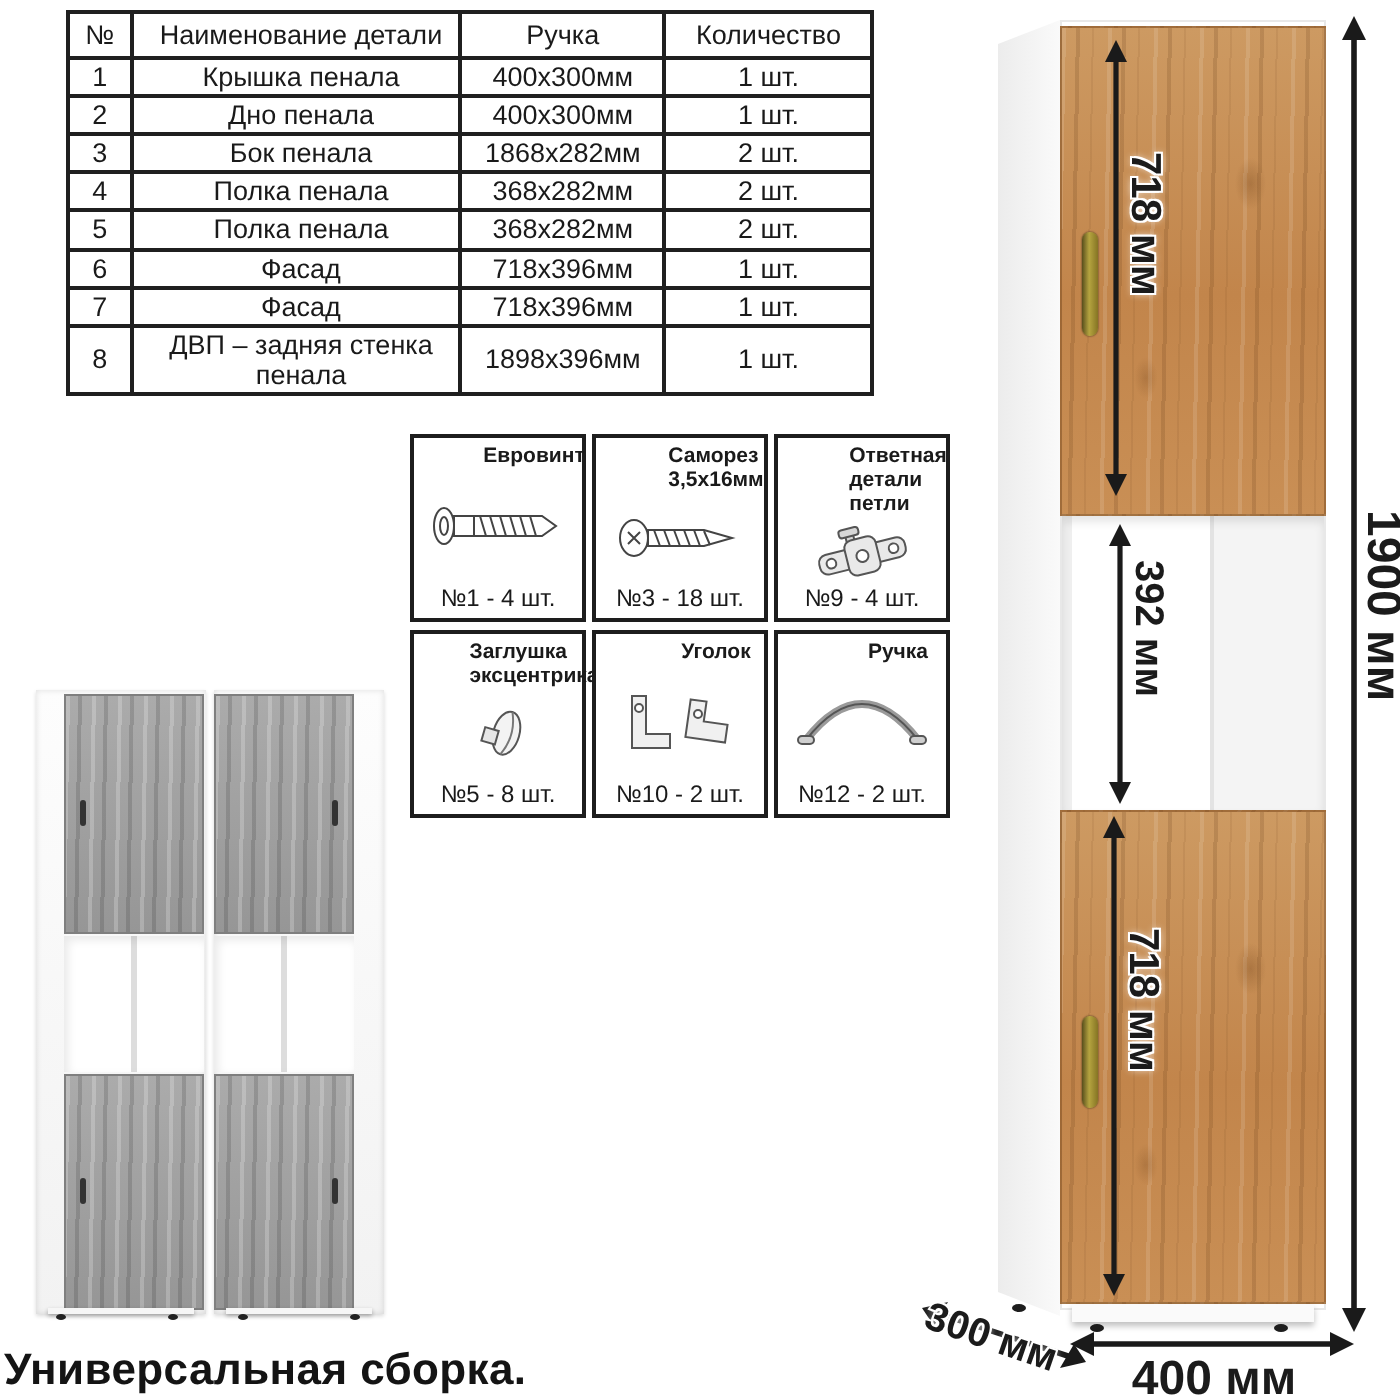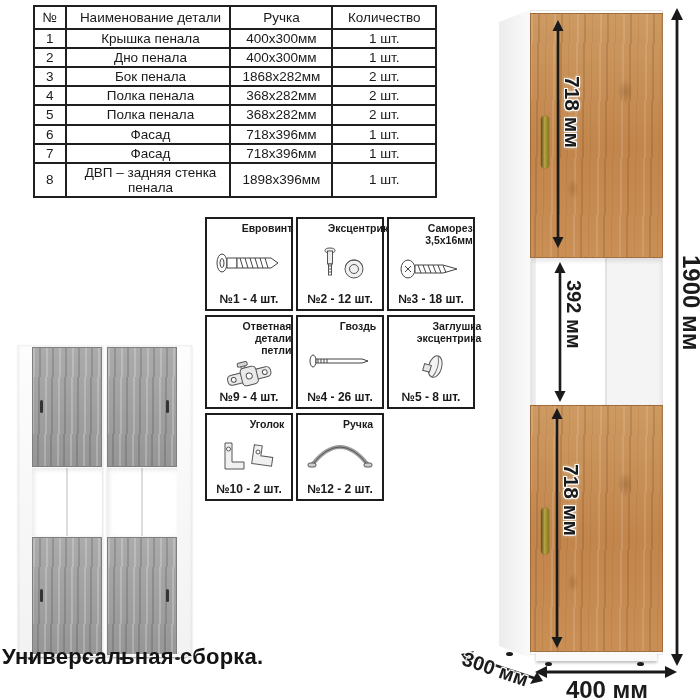--- a/index.html
+++ b/index.html
@@ -16,22 +16,22 @@
   .parts-table .c-name{width:173px;text-align:center;padding-left:8px;}
   .parts-table .c-size{width:100px;}
   .parts-table .c-qty{width:104px;}
 
   
   .hw-grid{position:absolute;left:205px;top:217px;display:grid;
            grid-template-columns:repeat(3,88px);grid-template-rows:94px 94px 88px 96px;
            gap:4px 3px;}
   .hw-cell{border:2px solid #1d1d1d;background:#fff;display:flex;flex-direction:column;
            align-items:center;justify-content:space-between;padding:4px 2px 3px;box-sizing:border-box;}
-  .hw-title{font-weight:700;font-size:10.5px;text-align:right;line-height:1.12;margin-left:36px;}
-  .hw-count{font-weight:700;font-size:12px;}
+  .hw-title{font-weight:700;font-size:10.5px;text-align:left;line-height:1.12;margin-left:36px;}
+  .hw-count{font-weight:400;font-size:12px;}
   .hw-icon{width:72px;height:32px;flex:0 0 auto;}
 
   
   .mini-cab{position:absolute;top:345px;width:85px;height:312px;
             background:linear-gradient(180deg,#fdfdfd,#f2f2f2);
             box-shadow:inset 0 0 3px rgba(0,0,0,.12),0 1px 2px rgba(0,0,0,.15);}
   .mini-cab.l{left:18px;} .mini-cab.r{left:107px;}
   .gray-door{position:absolute;width:70px;height:120px;border:1px solid #7f7f7f;box-sizing:border-box;
      background:
        repeating-linear-gradient(91deg, rgba(255,255,255,.22) 0 2px, transparent 2px 6px,
@@ -41,21 +41,21 @@
   .gd-top{top:2px;} .gd-bot{top:192px;height:118px;}
   .mini-open{position:absolute;top:123px;width:70px;height:68px;background:#fff;
      box-shadow:inset 2px 2px 5px rgba(0,0,0,.09);
      background-image:linear-gradient(90deg,transparent 48%,#ddd 48% 52%,transparent 52%);}
   .mini-cab.l .mini-open{left:14px;} .mini-cab.r .mini-open{left:0px;}
   .mini-handle{position:absolute;width:3px;height:13px;background:#333;border-radius:2px;}
   .mini-base{position:absolute;left:6px;right:6px;top:309px;height:3px;background:#f6f6f6;
      box-shadow:0 1px 2px rgba(0,0,0,.3);}
   .foot{position:absolute;width:5px;height:3px;background:#222;border-radius:50%;}
 
-  .caption{position:absolute;left:2px;top:644px;font-size:22px;font-weight:700;color:#141414;
+  .caption{position:absolute;left:2px;top:672px;font-size:22px;font-weight:700;color:#141414;
      letter-spacing:.2px;}
 
   
   .side-panel{position:absolute;left:499px;top:10px;width:31px;height:648px;
      background:linear-gradient(90deg,#ececec,#fafafa);
      clip-path:polygon(0 12px,100% 0,100% 100%,0 calc(100% - 12px));}
   .front-face{position:absolute;left:530px;top:10px;width:133px;height:645px;background:#fff;
      box-shadow:inset 0 0 0 1px #e8e8e8;}
   .oak-door{position:absolute;left:530px;width:133px;border:1px solid rgba(110,66,26,.45);box-sizing:border-box;
      background:
@@ -153,33 +153,20 @@
     <svg class="hw-icon" viewBox="0 0 72 32">
       <ellipse cx="9" cy="16" rx="5" ry="9" fill="#fff" stroke="#444"></ellipse>
         <ellipse cx="9" cy="16" rx="2" ry="4.5" fill="none" stroke="#444"></ellipse>
       <path d="M14 11 h10 v10 h-10 z" fill="#fff" stroke="#444"></path>
       <path d="M24 11 H58 L65 16 L58 21 H24 Z" fill="#fff" stroke="#444"></path>
       <path d="M27 11 l3 10 M32 11 l3 10 M37 11 l3 10 M42 11 l3 10 M47 11 l3 10 M52 11 l3 10" stroke="#444" fill="none"></path>
     </svg>
     <div class="hw-count">№1 - 4 шт.</div>
   </div>
 
-  <div class="hw-cell">
-    <div class="hw-title">Эксцентрик</div>
-    <svg class="hw-icon" viewBox="0 0 72 32">
-      <ellipse cx="26" cy="3.5" rx="5" ry="2.5" fill="#eee" stroke="#555"></ellipse>
-      <rect x="23.5" y="4" width="5" height="13" fill="#eee" stroke="#555"></rect>
-      <rect x="24.5" y="17" width="3" height="11" fill="#fff" stroke="#555"></rect>
-      <path d="M24.5 19 h3 M24.5 22 h3 M24.5 25 h3" stroke="#555"></path>
-      <circle cx="50" cy="22" r="9" fill="#f0f0f0" stroke="#555"></circle>
-        <circle cx="50" cy="22" r="4.5" fill="none" stroke="#555"></circle>
-      <path d="M41.5 19 a9 9 0 0 1 17 0" fill="none" stroke="#555"></path>
-    </svg>
-    <div class="hw-count">№2 - 12 шт.</div>
-  </div>
 
   <div class="hw-cell">
     <div class="hw-title">Саморез 3,5х16мм</div>
     <svg class="hw-icon" viewBox="0 0 72 32">
       <ellipse cx="13" cy="16" rx="7" ry="9" fill="#fff" stroke="#444"></ellipse>
       <path d="M10 13 l6 6 M16 13 l-6 6" stroke="#444"></path>
       <path d="M20 12 H48 L62 16 L48 20 H20 Z" fill="#fff" stroke="#444"></path>
       <path d="M23 12 l3 8 M28 12 l3 8 M33 12 l3 8 M38 12 l3 8 M43 12 l3 8 M48 12.5 l3 7" stroke="#444" fill="none"></path>
     </svg>
     <div class="hw-count">№3 - 18 шт.</div>
@@ -196,29 +183,20 @@
         <rect x="14" y="14" width="44" height="10" rx="4" fill="#e9e9e9" stroke="#555"></rect>
         <rect x="28" y="10" width="16" height="18" rx="4" fill="#e9e9e9" stroke="#555"></rect>
         <circle cx="20" cy="19" r="2.4" fill="#fff" stroke="#555"></circle>
         <circle cx="52" cy="19" r="2.4" fill="#fff" stroke="#555"></circle>
         <circle cx="36" cy="19" r="3" fill="#fff" stroke="#555"></circle>
       </g>
     </svg>
     <div class="hw-count">№9 - 4 шт.</div>
   </div>
 
-  <div class="hw-cell">
-    <div class="hw-title">Гвоздь</div>
-    <svg class="hw-icon" viewBox="0 0 72 32">
-      <ellipse cx="9" cy="16" rx="3" ry="6" fill="#fff" stroke="#444"></ellipse>
-      <path d="M12 14 H58 L64 16 L58 18 H12 Z" fill="#fff" stroke="#444"></path>
-      <path d="M14 14 v4 M17 14 v4 M20 14 v4 M23 14 v4" stroke="#444"></path>
-    </svg>
-    <div class="hw-count">№4 - 26 шт.</div>
-  </div>
 
   <div class="hw-cell">
     <div class="hw-title">Заглушка эксцентрика</div>
     <svg class="hw-icon" viewBox="0 0 72 32">
       <g transform="rotate(16 38 16)">
         <ellipse cx="40" cy="15" rx="6.5" ry="11" fill="#f3f3f3" stroke="#555"></ellipse>
         <path d="M40 4 q5 11 0 22" fill="none" stroke="#777"></path>
         <rect x="29" y="15" width="7" height="7" fill="#e6e6e6" stroke="#555"></rect>
       </g>
     </svg>

